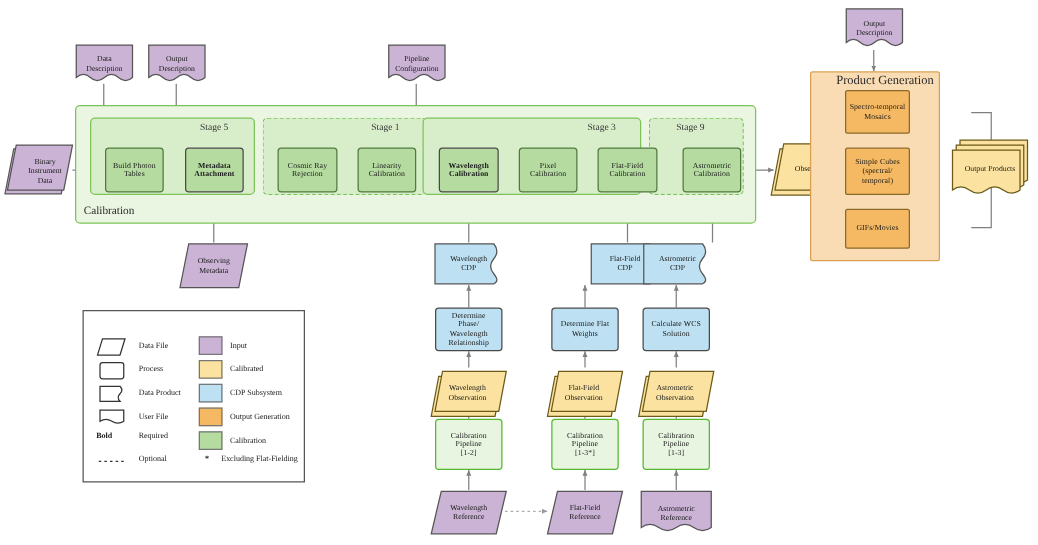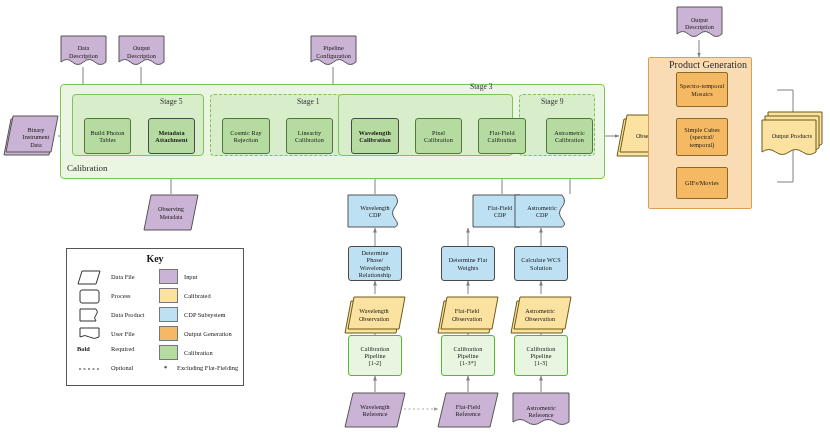--- a/index.html
+++ b/index.html
@@ -120,21 +120,21 @@
   <div class="bigband" style="left:60px;top:84px;width:545px;height:95px;"></div>
   <div class="bandlabel" style="left:67px;top:163px;">Calibration</div>
 
   <div class="stageband stage-solid" style="left:72px;top:94px;width:132px;height:62px;"></div>
   <div class="stagelabel" style="left:160px;top:97px;">Stage 5</div>
 
   <div class="stageband stage-dash" style="left:210px;top:94px;width:131px;height:62px;"></div>
   <div class="stagelabel" style="left:297px;top:97px;">Stage 1</div>
 
   <div class="stageband stage-solid" style="left:338px;top:94px;width:175px;height:62px;"></div>
-  <div class="stagelabel" style="left:470px;top:82px;text-align:right;">Stage 3</div>
+  <div class="stagelabel" style="left:470px;top:97px;text-align:right;">Stage 3</div>
 
   <div class="stageband stage-dash" style="left:519px;top:94px;width:76px;height:62px;"></div>
   <div class="stagelabel" style="left:541px;top:97px;">Stage 9</div>
 
   <div class="node proc-green rect" style="left:84px;top:118px;width:47px;height:36px;">
     <span><i style="font-style:normal">Build Photon</i><br>
           <i style="font-style:normal">Tables</i></span>
   </div>
 
   <div class="node proc-green-bold rect" style="left:148px;top:118px;width:47px;height:36px;">
@@ -398,21 +398,20 @@
     <svg width="58" height="38" viewBox="0 0 58 38">
       <path d="M1,1 H57 V30 q-7,5 -14,0 t-14,0 t-14,0 t-14,0 Z" fill="#cbb3d6" stroke="#555" stroke-width="1"></path>
     </svg>
     <div class="lbl" style="padding-bottom:5px;">
       <span><i style="font-style:normal">Astrometric</i><br>
             <i style="font-style:normal">Reference</i></span>
     </div>
   </div>
 
   <div id="key">
-    <div id="keytitle">Key</div>
 
     <svg style="position:absolute;left:10px;top:20px;" width="28" height="112">
       <path d="M5,2 L23,2 L19,15 L1,15 Z" fill="none" stroke="#333" stroke-width="1"></path>
       <rect x="3" y="21" width="19" height="13" rx="2" fill="none" stroke="#333" stroke-width="1"></rect>
       <path d="M3,40 H19 q3,3 0,6 t0,6 H3 Z" fill="none" stroke="#333" stroke-width="1"></path>
       <path d="M3,59 H22 V68 q-4.75,3 -9.5,0 t-9.5,0 Z" fill="none" stroke="#333" stroke-width="1"></path>
       <line x1="2" y1="100" x2="24" y2="100" stroke="#333" stroke-width="1" stroke-dasharray="2,2.5"></line>
     </svg>
     <div class="klabel kbold" style="left:10px;top:96px;">Bold</div>
 

